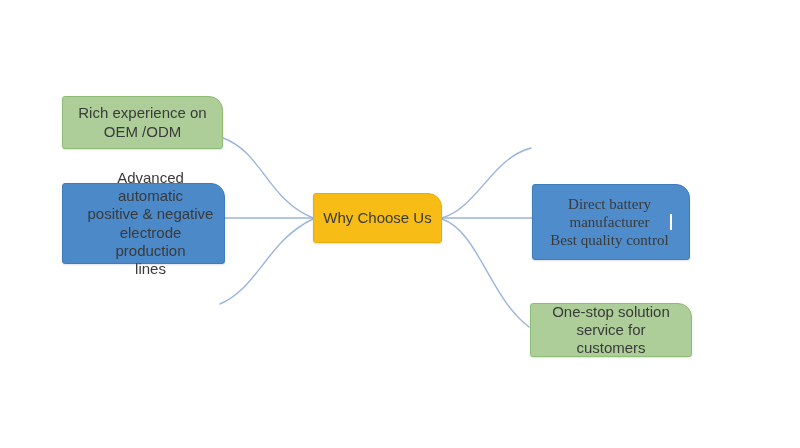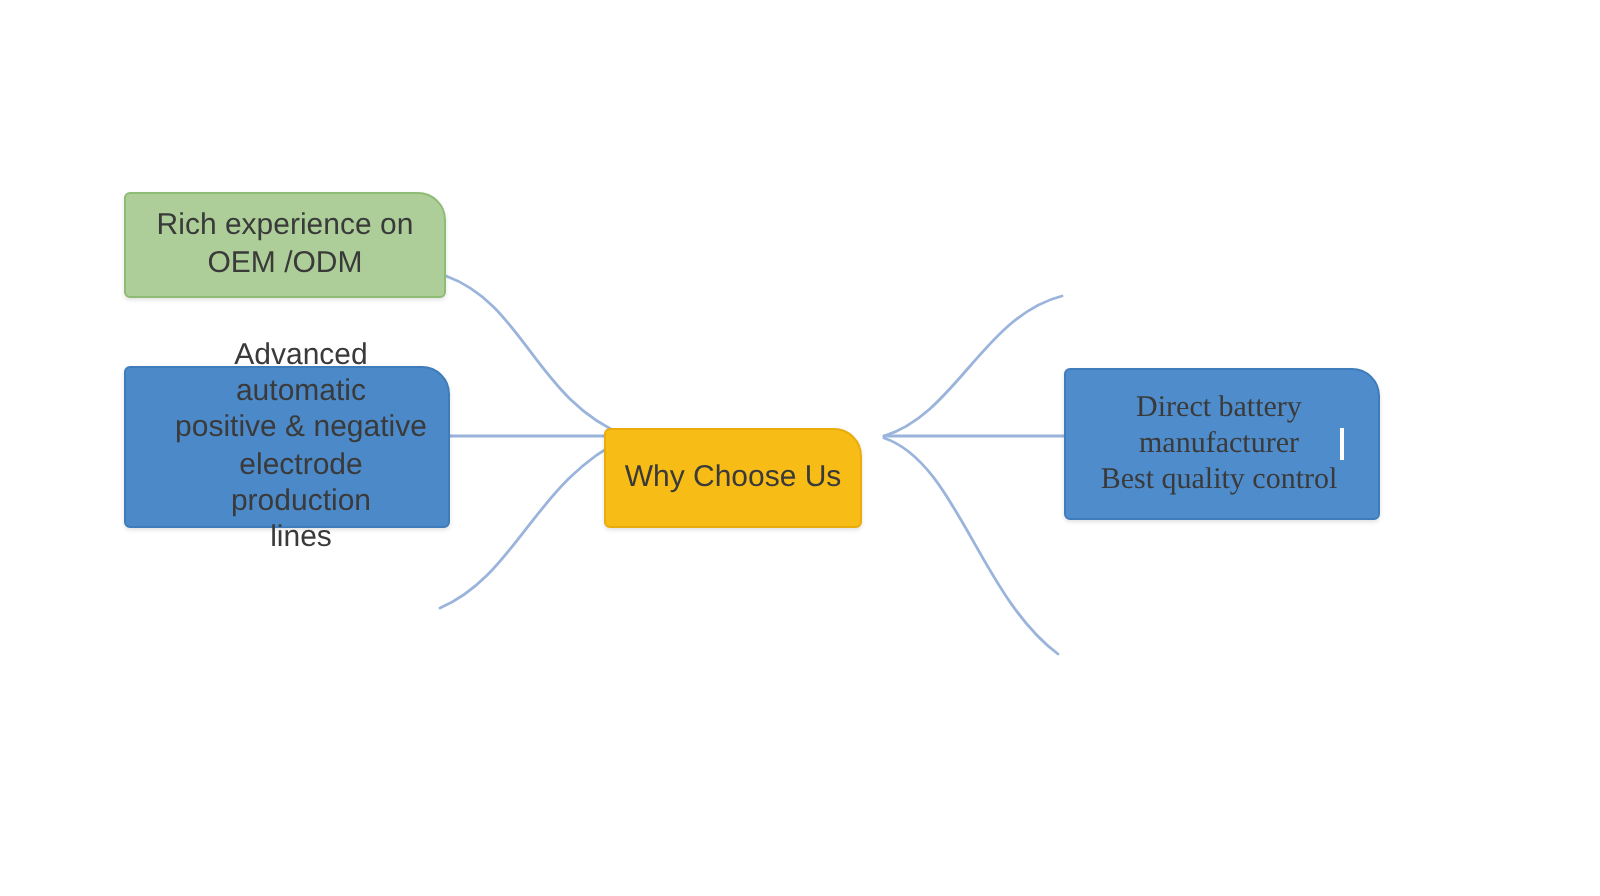--- a/index.html
+++ b/index.html
@@ -50,21 +50,21 @@
     display: inline-block;
     width: 2px;
     height: 16px;
     margin-left: 1px;
     vertical-align: -3px;
   }
   
   .n-green-tl   { left: 62px;  top: 96px;  width: 161px; height: 53px; }
   .n-blue-l     { left: 62px;  top: 183px; width: 163px; height: 81px; }
   .n-salmon-bl  { left: 63px;  top: 304px; width: 157px; height: 52px; }
-  .n-center     { left: 302px; top: 193px; width: 129px; height: 50px; margin-top: 21px; }
+  .n-center     { left: 313px; top: 193px; width: 129px; height: 50px; }
   .n-salmon-tr  { left: 532px; top: 95px;  width: 155px; height: 55px; }
   .n-blue-r     { left: 532px; top: 184px; width: 158px; height: 76px; font-family: Liberation Serif, serif; }
   .n-green-br   { left: 530px; top: 303px; width: 162px; height: 54px; }
 </style>
 </head>
 <body>
 
 <div class="canvas">
 
   <svg class="connector-layer" viewBox="0 0 800 448" xmlns="http://www.w3.org/2000/svg">
@@ -94,14 +94,19 @@
   </div>
 
 
   <div class="node n-blue-r" style="background: rgb(79, 140, 203); border-color: rgb(62, 124, 187);">
     <span class="node-label">Direct battery
 manufacturer
 Best quality control</span>
       <span class="caret" style="background: rgb(255, 255, 255);"></span>
   </div>
 
+  <div class="node n-green-br" style="background: rgb(173, 206, 152); border-color: rgb(143, 188, 116);">
+    <span class="node-label">One-stop solution
+service for
+customers</span>
+  </div>
 
 </div>
 
 </body></html>

